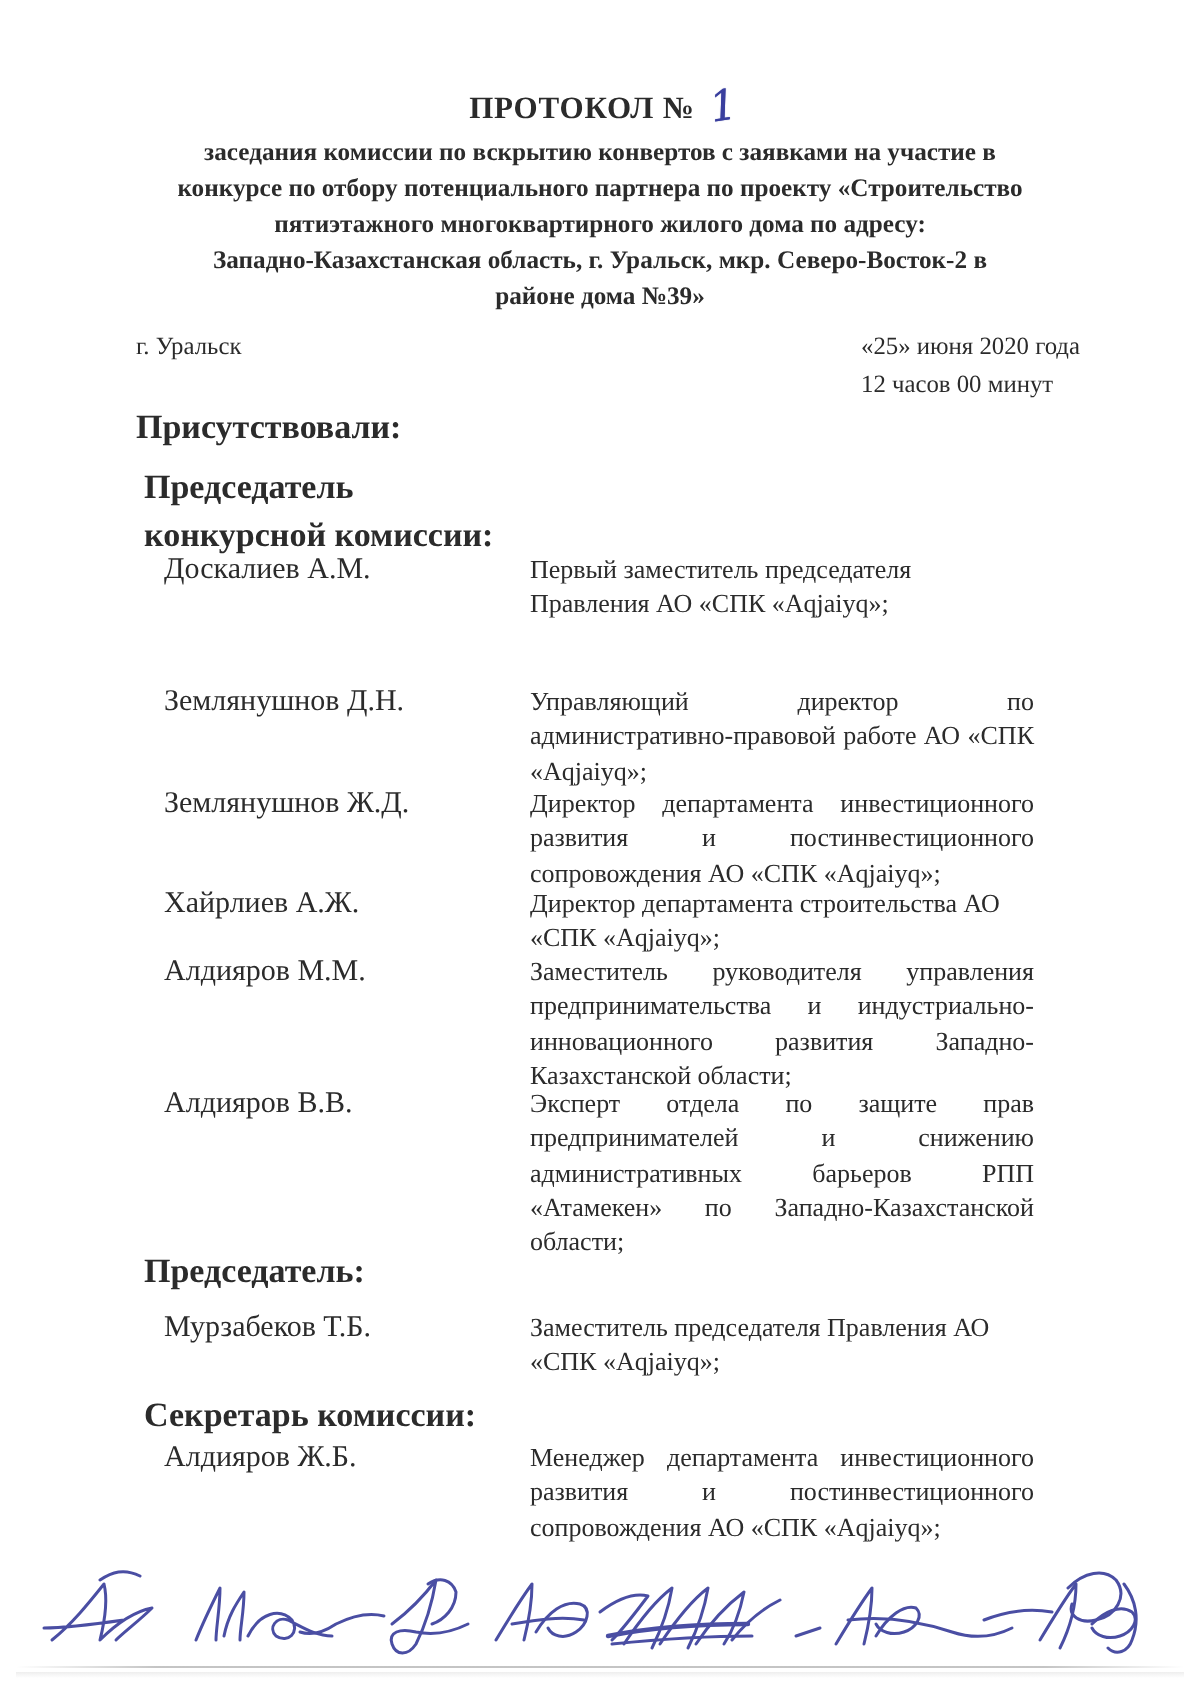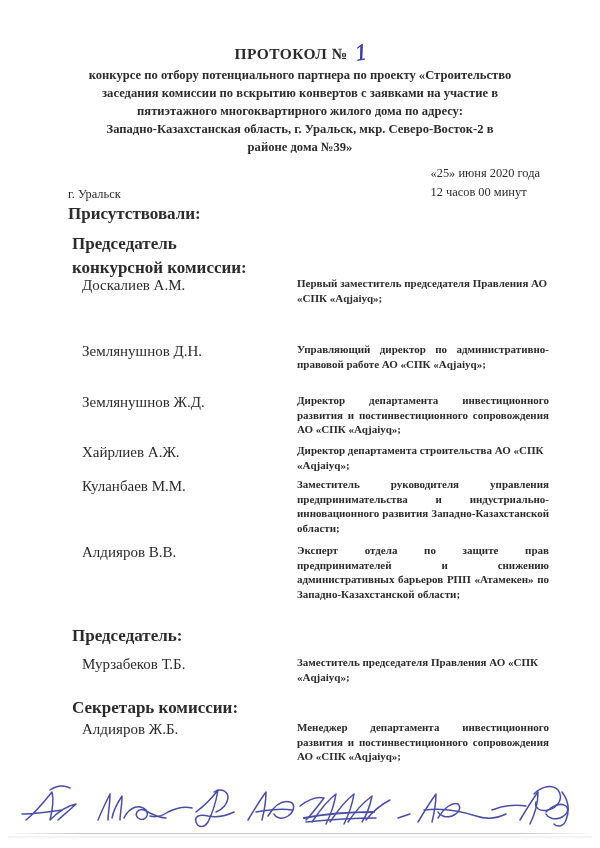--- a/index.html
+++ b/index.html
@@ -58,21 +58,20 @@
     position: absolute;
     left: 68px;
     top: 164px;
     width: 472px;
     font-size: 12.4px;
     line-height: 1.5;
   }
   .placedate .city {
     display: inline-block;
     vertical-align: top;
-    margin-top: 21px;
   }
   .placedate .when {
     float: right;
     text-align: left;
   }
 
   
   .heading {
     position: absolute;
     font-size: 17px;
@@ -89,27 +88,26 @@
   }
   .row .name {
     position: absolute;
     left: 82px;
     width: 190px;
     font-size: 15px;
     line-height: 1.33;
   }
   .row .desc {
     position: absolute;
-    left: 297px;
+    left: 265px;
     width: 252px;
-    font-size: 11px;
+    font-size: 13px;
     line-height: 1.33;
     text-align: justify;
     text-justify: inter-word;
-    font-weight: bold;
   }
   .row .desc.nojust { text-align: left; }
 
   
   .signatures {
     position: absolute;
     left: 0;
     top: 776px;
     width: 600px;
     height: 60px;
@@ -136,22 +134,22 @@
 <body>
 
 <div class="page">
 
   <div class="title-block">
     <div class="doc-title">
       <span>ПРОТОКОЛ №</span>
       <span class="doc-number-hand">1</span>
     </div>
     <div class="title-sub">
+      <div>заседания комиссии по вскрытию конвертов с заявками на участие в</div>
       <div>конкурсе по отбору потенциального партнера по проекту «Строительство</div>
-      <div>заседания комиссии по вскрытию конвертов с заявками на участие в</div>
       <div>пятиэтажного многоквартирного жилого дома по адресу:</div>
       <div>Западно-Казахстанская область, г. Уральск, мкр. Северо-Восток-2 в</div>
       <div>районе дома №39»</div>
     </div>
   </div>
 
   <div class="placedate">
     <div class="when">
       <div>«25»  июня 2020 года</div>
       <div>12 часов 00 минут</div>
@@ -179,21 +177,21 @@
     <div class="name">Землянушнов Ж.Д.</div>
     <div class="desc">Директор департамента инвестиционного развития и постинвестиционного сопровождения АО «СПК «Aqjaiyq»;</div>
   </div>
 
   <div class="row" style="top:443px;">
     <div class="name">Хайрлиев А.Ж.</div>
     <div class="desc nojust">Директор департамента строительства АО «СПК «Aqjaiyq»;</div>
   </div>
 
   <div class="row" style="top:477px;">
-    <div class="name">Куланбаев М.М.</div>
+    <div class="name">Алдияров М.М.</div>
     <div class="desc">Заместитель руководителя управления предпринимательства и индустриально-инновационного развития Западно-Казахстанской области;</div>
   </div>
 
   <div class="row" style="top:543px;">
     <div class="name">Алдияров В.В.</div>
     <div class="desc">Эксперт отдела по защите прав предпринимателей и снижению административных барьеров РПП «Атамекен» по Западно-Казахстанской области;</div>
   </div>
 
   <div class="heading" style="left:72px; top:624px;">Председатель:</div>
 

